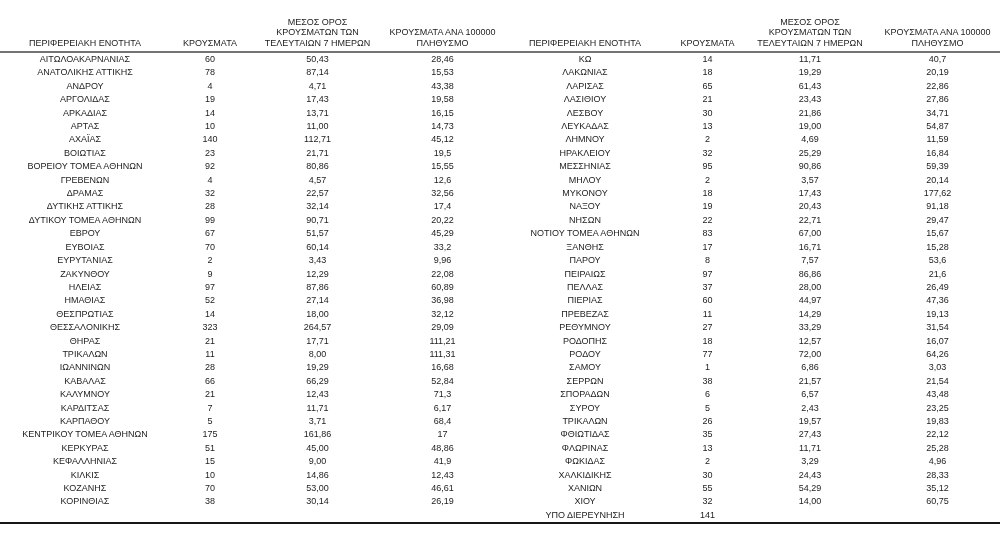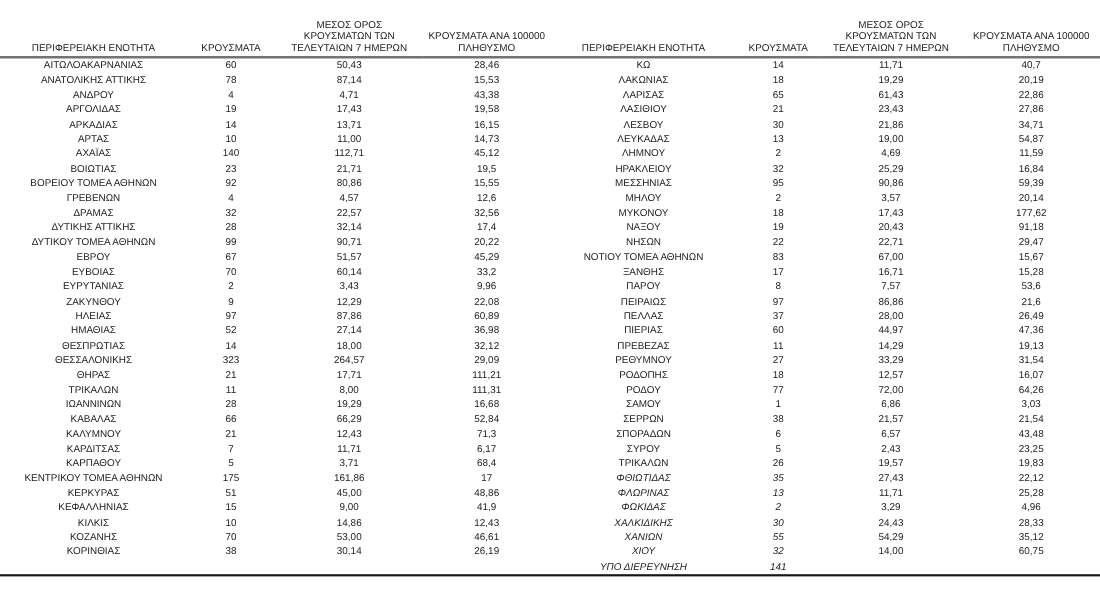--- a/index.html
+++ b/index.html
@@ -34,21 +34,21 @@
     border-bottom: 2px solid #737373;
   }
   tbody td {
     height: 13.4px;
     line-height: 13.4px;
     padding: 0 2px;
     text-align: center;
     white-space: nowrap;
     overflow: hidden;
   }
-  td.it { font-style: italic; }
+  td.it { }
 </style>
 </head>
 <body>
 
 <div class="tables-wrap">
 
   <table>
     <colgroup>
       <col style="width:170px">
         <col style="width:80px">

